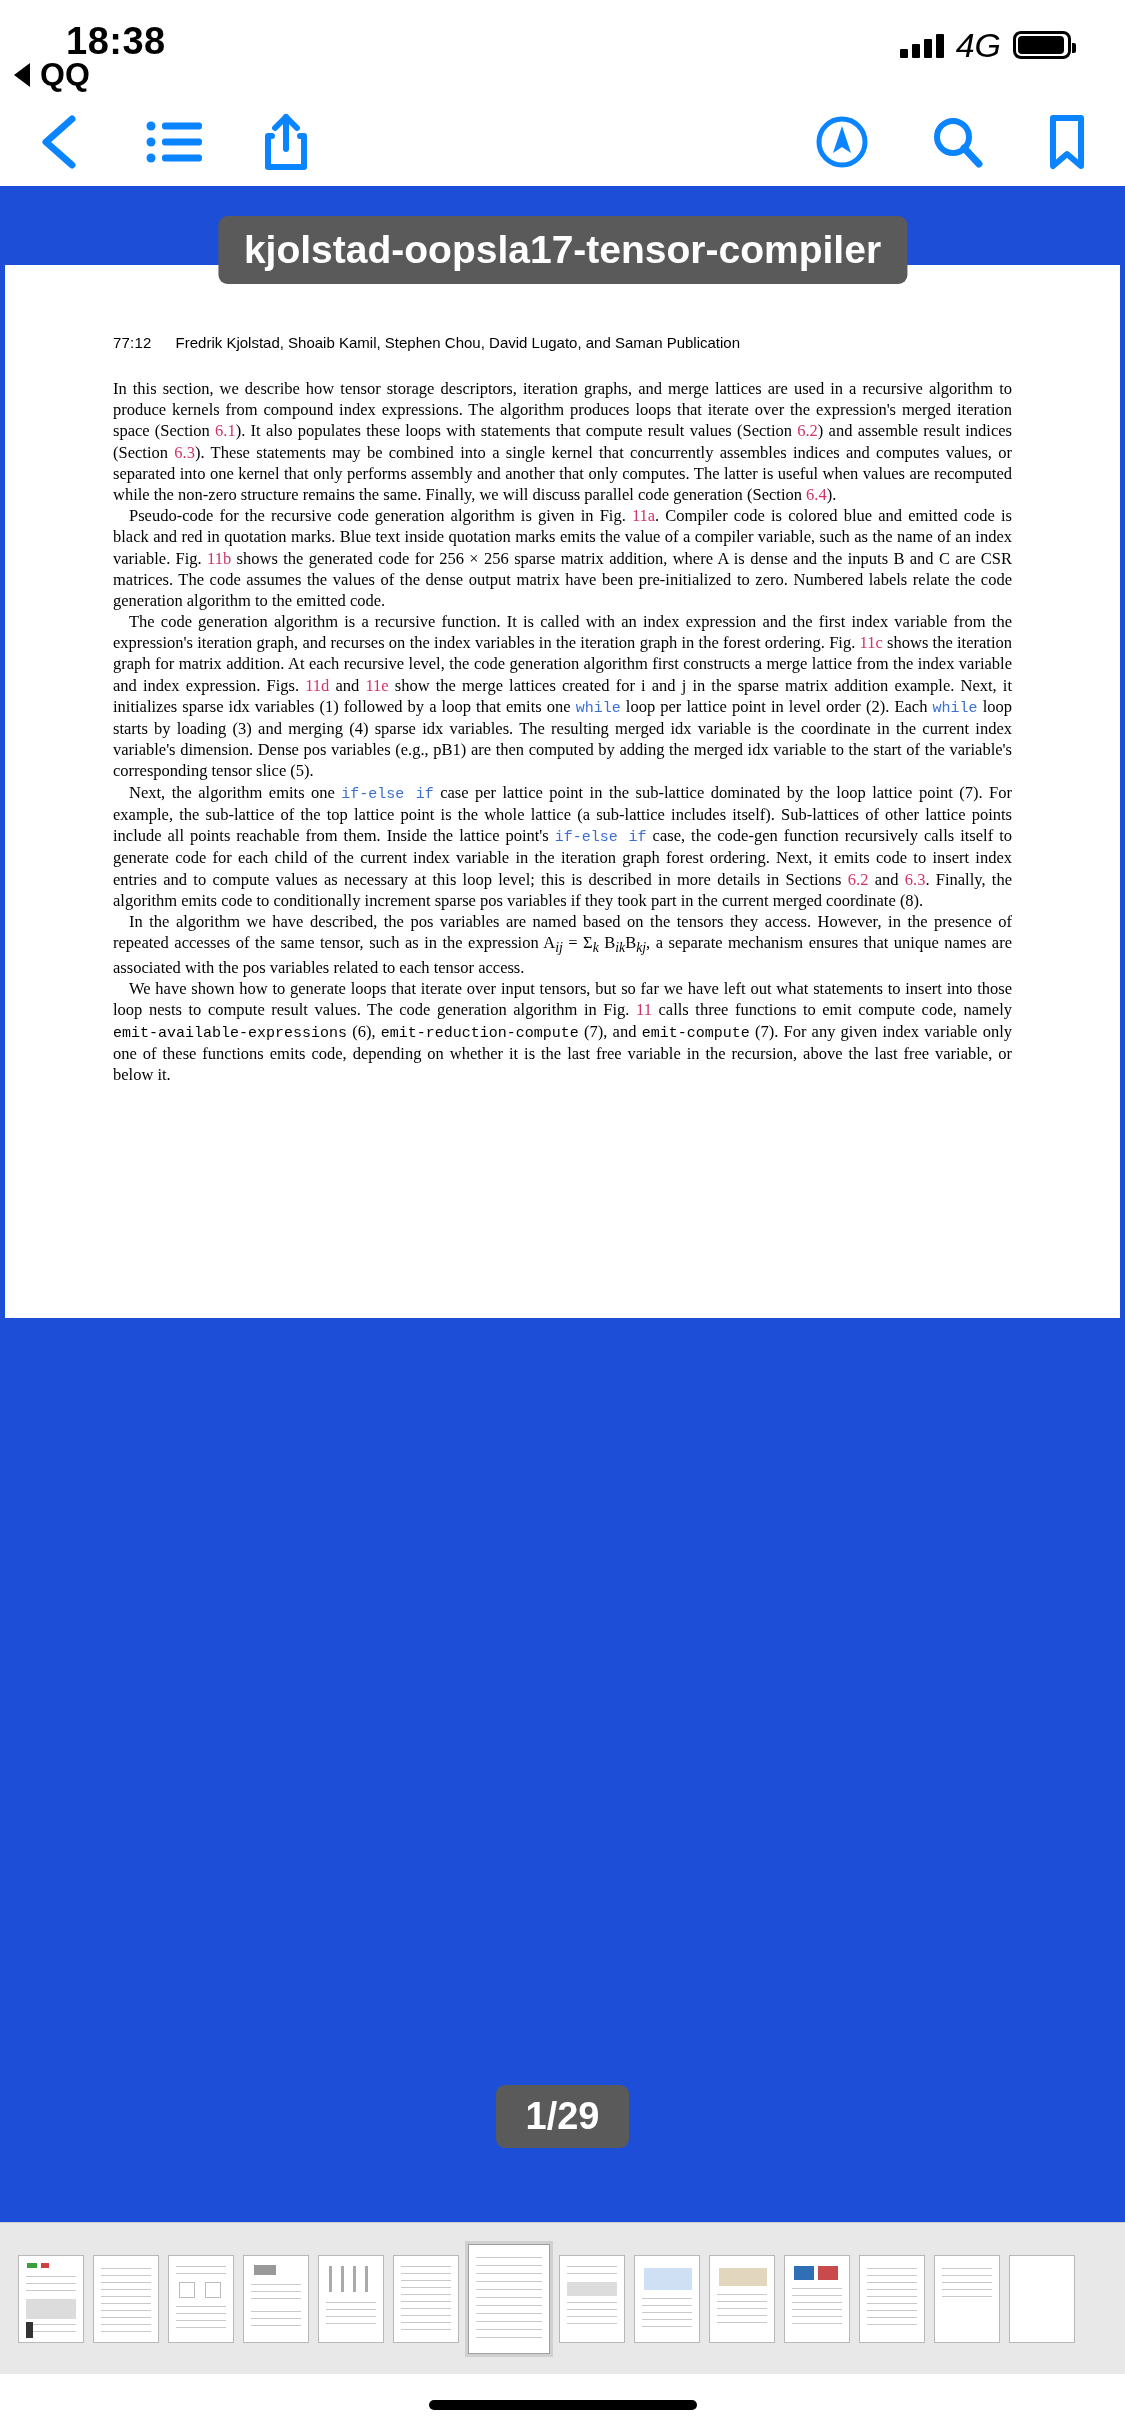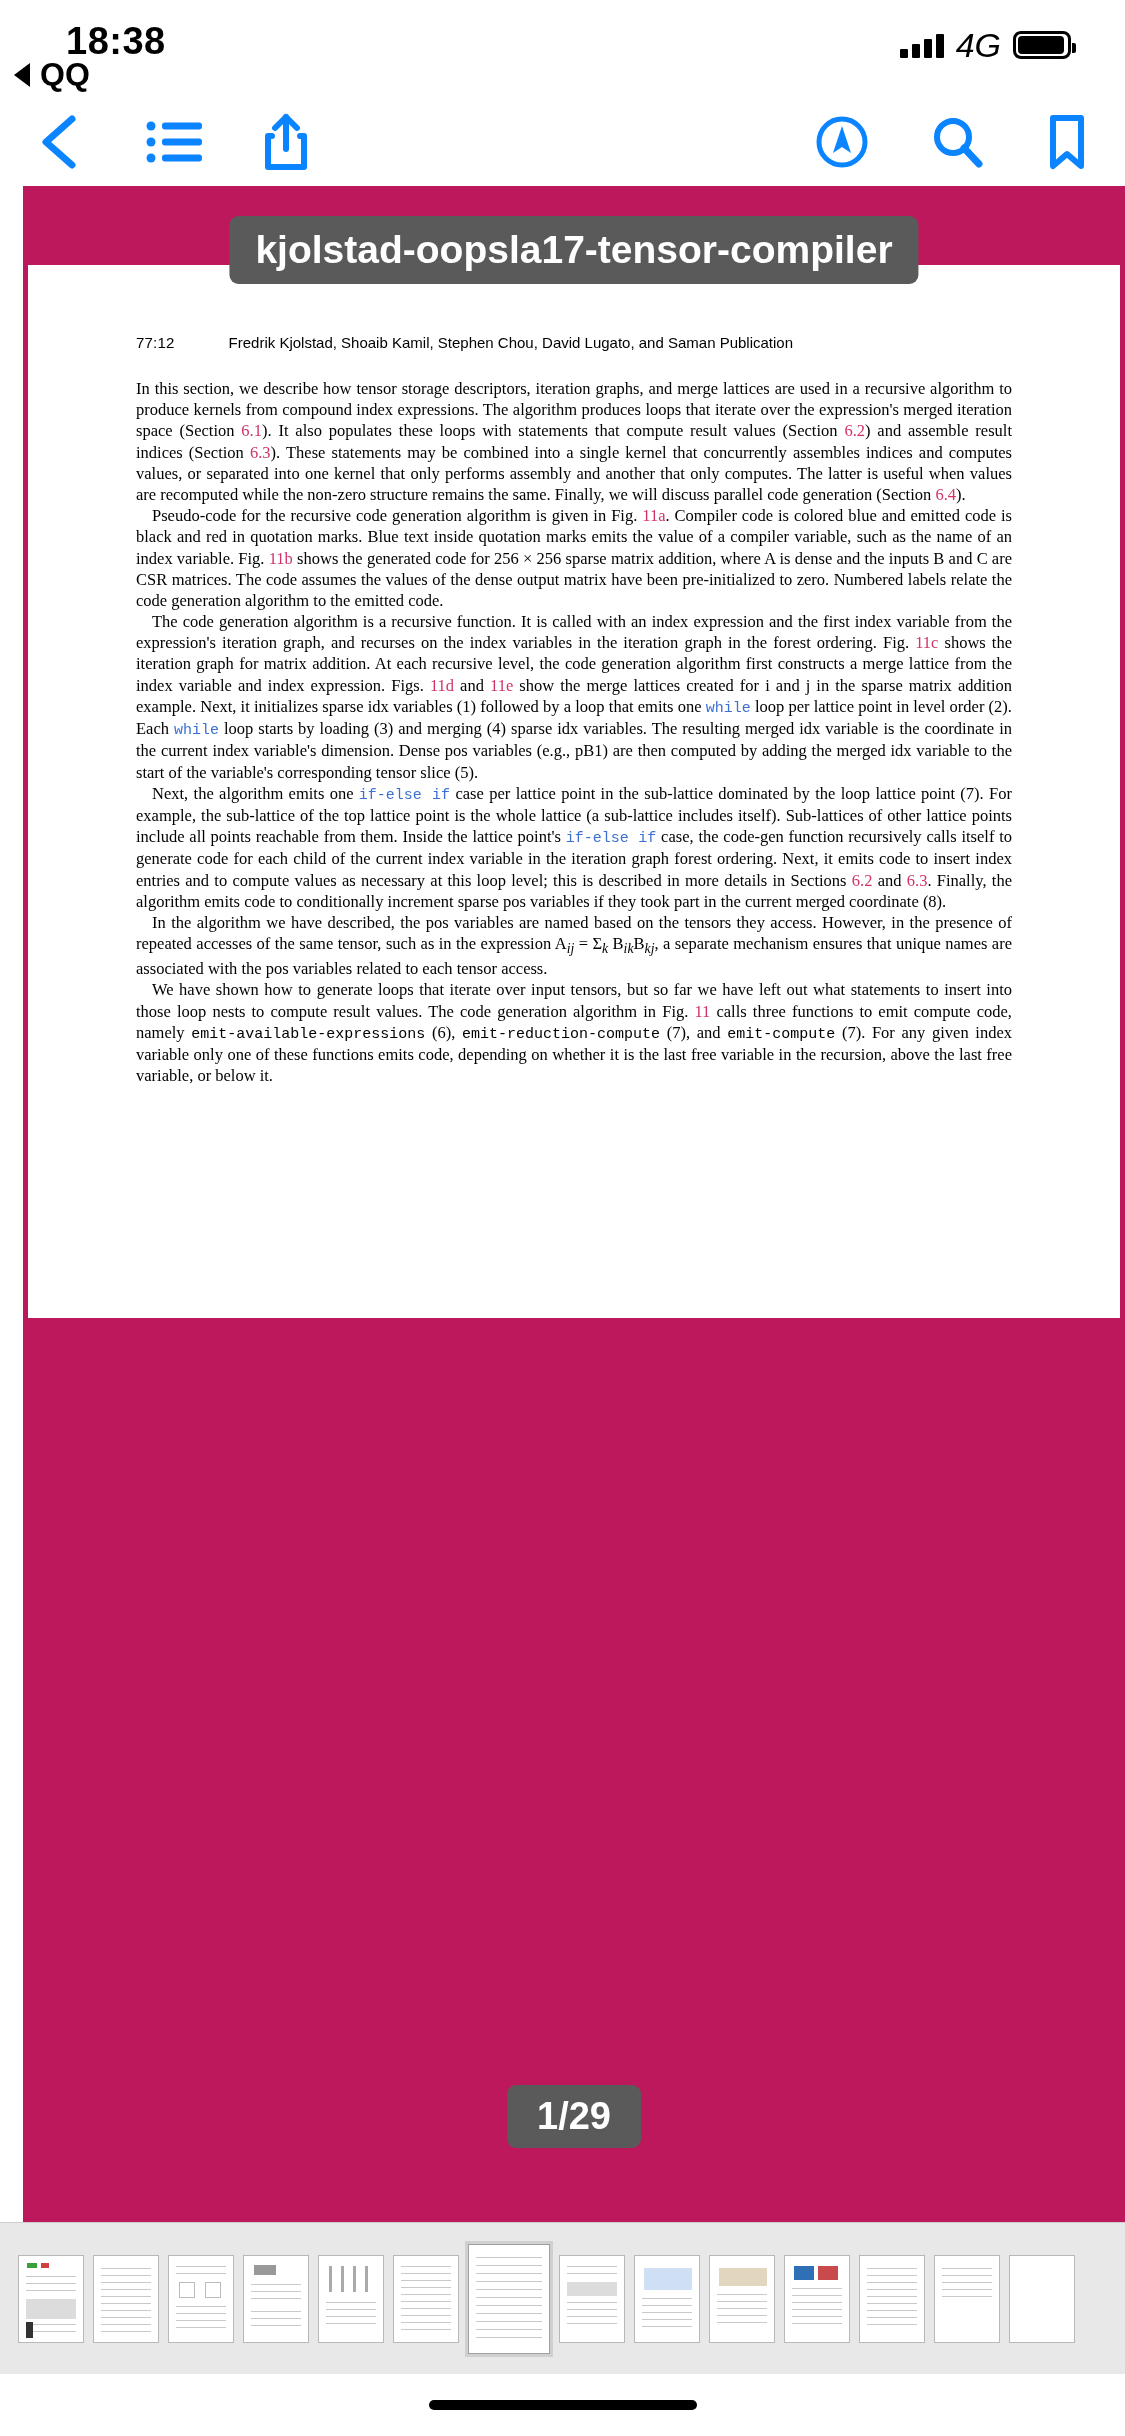--- a/index.html
+++ b/index.html
@@ -94,24 +94,23 @@
   .tb-right { display: flex; align-items: center; gap: 62px; margin-left: auto; }
   .tb-btn {
     display: flex; align-items: center; justify-content: center;
     color: #0a84ff;
   }
   svg { display: block; }
 
   
   .viewer {
     flex: 1 1 auto;
-    background: #be185d;
+    background: #1d4ed8;
     position: relative;
     overflow: hidden;
-    margin-left: 23px;
   }
   .doc-title-pill {
     position: absolute;
     top: 30px; left: 50%; transform: translateX(-50%);
     background: #5a5a5a;
     color: #fff;
     font-size: 39px;
     font-weight: 700;
     padding: 12px 26px;
     border-radius: 9px;
@@ -128,21 +127,21 @@
   }
   .page-inner {
     padding: 0 108px;
     color: #000;
     font-family: "Liberation Serif", serif;
   }
   .runhead {
     font-family: "Liberation Sans", sans-serif;
     font-size: 15px;
     display: flex;
-    gap: 54px;
+    gap: 24px;
     margin-bottom: 27px;
     margin-top: 17px;
   }
   .runhead .folio { letter-spacing: 0.2px; }
   h2.sec {
     font-family: "Liberation Sans", sans-serif;
     font-size: 17px;
     font-weight: 700;
     margin: 0 0 6px 0;
     letter-spacing: 0.1px;

